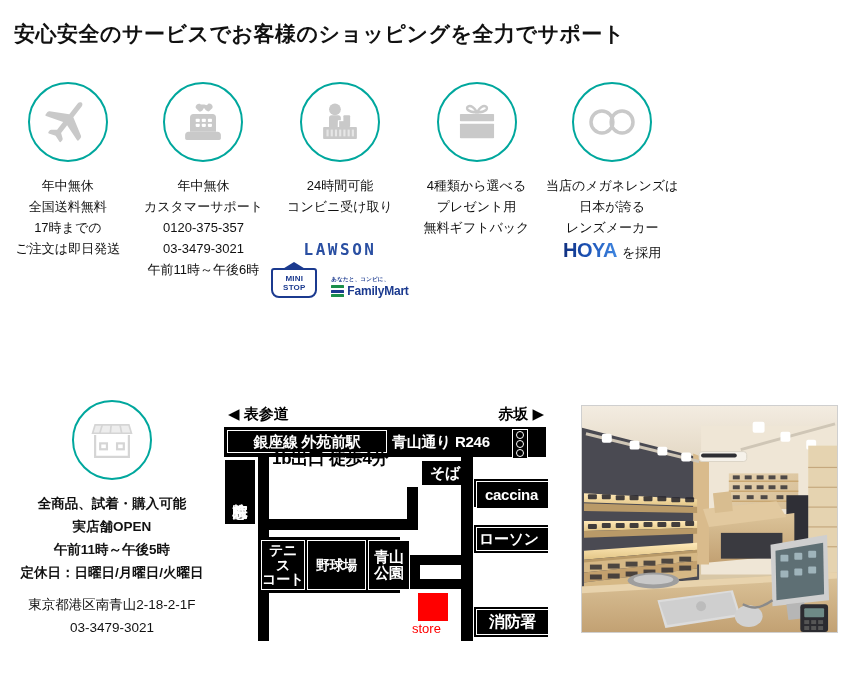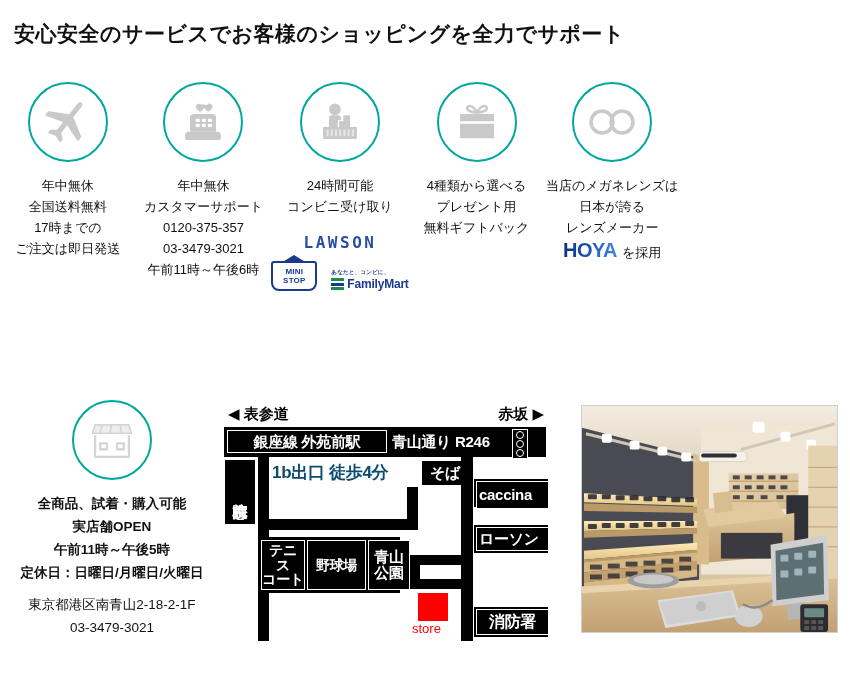--- a/index.html
+++ b/index.html
@@ -36,21 +36,21 @@
     background:#fff;
   }
   .circle svg{display:block;}
   .lines{margin-top:13px;text-align:center;}
   .lines .ln{
     font-size:13px;line-height:21px;color:#111;white-space:nowrap;
     font-weight:500;
   }
 
   
-  .logo-block{margin-top:17px;display:flex;flex-direction:column;align-items:center;}
+  .logo-block{margin-top:24px;display:flex;flex-direction:column;align-items:center;}
   .lawson{
     font-family:"DejaVu Sans Mono","Liberation Mono",monospace;
     font-size:16px;font-weight:bold;letter-spacing:2.5px;
     color:#2a4fa2;line-height:18px;
   }
   .cvs-row{display:flex;align-items:flex-end;gap:14px;margin-top:9px;}
   .ministop{position:relative;width:46px;height:30px;}
   .ministop .house{
     position:absolute;inset:0;
     border:2px solid #1b3a8f;
@@ -336,29 +336,29 @@
             <span></span>
         </div>
 
         <div class="blk" style="left:36px;top:30px;width:11px;height:184px;"></div>
 
         <div class="mlabel vert" style="left:2px;top:32px;width:32px;height:66px;font-size:15px;border:1.5px solid #fff;">梅窓院</div>
 
         <div class="blk" style="left:36px;top:92px;width:160px;height:11px;"></div>
         <div class="blk" style="left:185px;top:60px;width:11px;height:43px;"></div>
 
-        <div class="mlabel" style="left:50px;top:33px;width:150px;height:25px;font-size:17px;background:transparent;color:#0c4a6e;justify-content:flex-start;">1b出口 徒歩4分</div>
+        <div class="mlabel" style="left:50px;top:19px;width:150px;height:25px;font-size:17px;background:transparent;color:#000000;justify-content:flex-start;">1b出口 徒歩4分</div>
 
         <div class="mlabel" style="left:199px;top:33px;width:48px;height:26px;font-size:15px;border:1.5px solid #fff;">そば</div>
         <div class="blk" style="left:196px;top:30px;width:54px;height:32px;z-index:-1;"></div>
 
         <div class="blk" style="left:239px;top:30px;width:12px;height:184px;"></div>
 
         <div class="blk" style="left:252px;top:52px;width:74px;height:28px;"></div>
-        <div class="mlabel" style="left:254px;top:54px;width:72px;height:28px;font-size:15px;justify-content:flex-start;padding-left:2px;border:1.5px solid #fff;border-right:none;">caccina</div>
+        <div class="mlabel" style="left:254px;top:54px;width:72px;height:28px;font-size:15px;justify-content:flex-start;padding-left:8px;border:1.5px solid #fff;border-right:none;">caccina</div>
 
         <div class="blk" style="left:252px;top:98px;width:74px;height:28px;"></div>
         <div class="mlabel" style="left:254px;top:100px;width:72px;height:24px;font-size:15px;justify-content:flex-start;padding-left:2px;border:1.5px solid #fff;border-right:none;">ローソン</div>
 
         <div class="blk" style="left:252px;top:180px;width:74px;height:30px;"></div>
         <div class="mlabel" style="left:254px;top:182px;width:72px;height:26px;font-size:16px;border:1.5px solid #fff;border-right:none;">消防署</div>
 
         <div class="blk" style="left:36px;top:110px;width:142px;height:56px;"></div>
         <div class="mlabel" style="left:39px;top:113px;width:44px;height:50px;font-size:14px;flex-direction:column;border:1.5px solid #fff;">
           <span>テニス</span>

